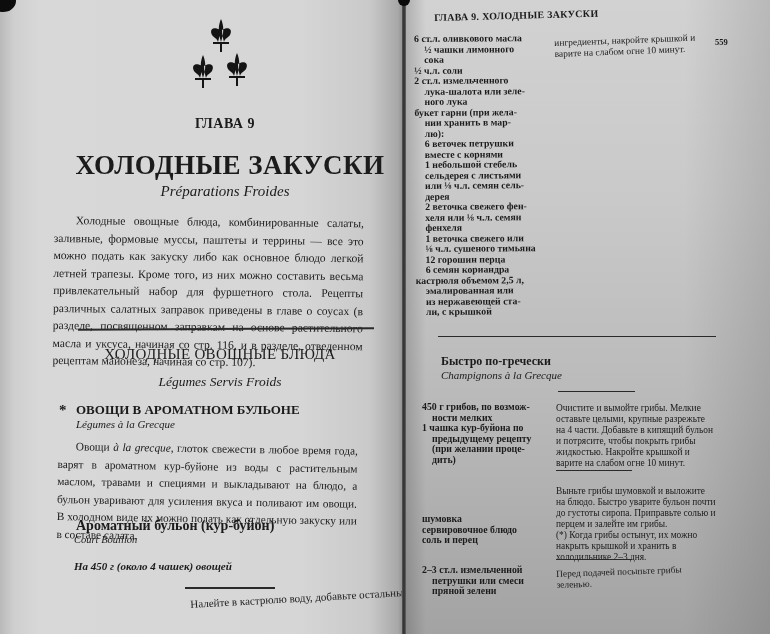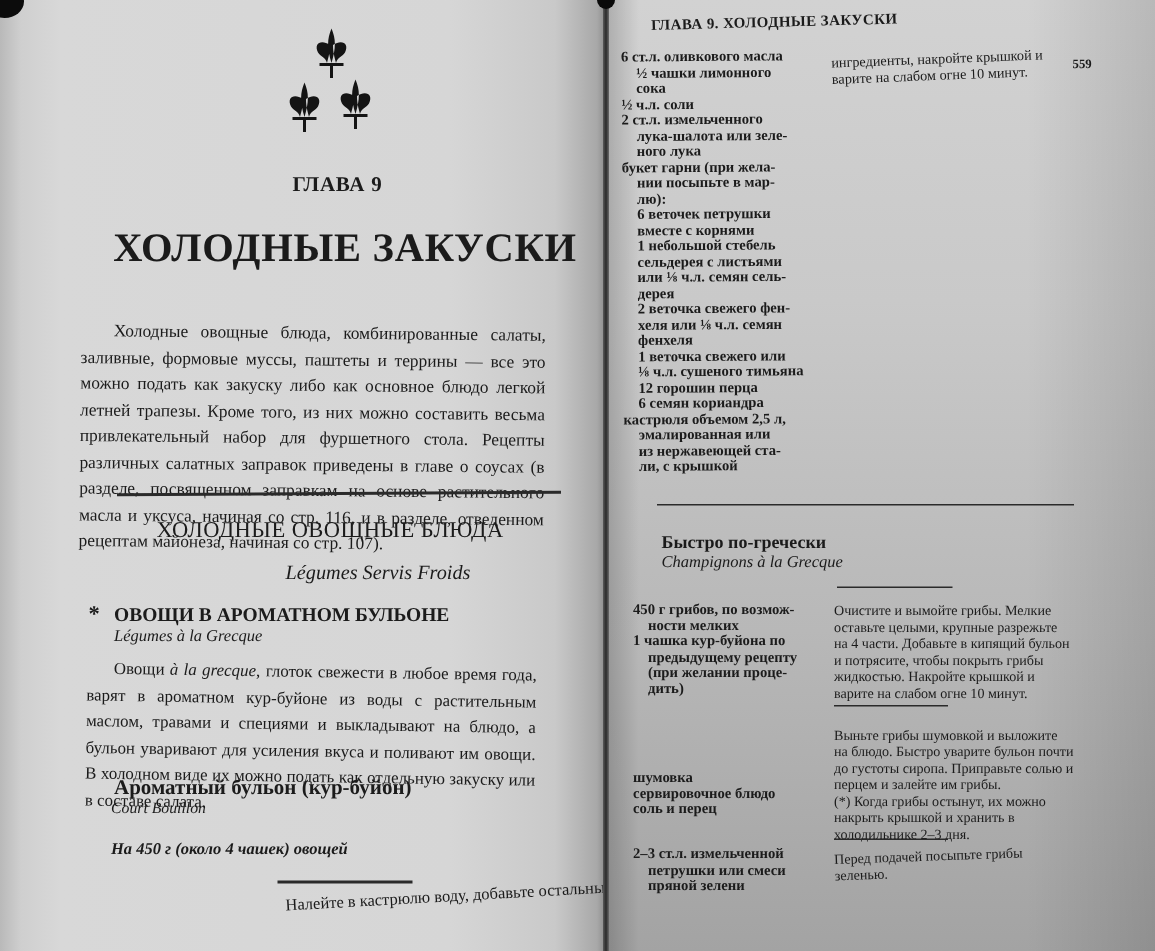--- a/index.html
+++ b/index.html
@@ -67,21 +67,21 @@
     .rule-left {
       position: absolute; left: 78px; top: 328px; width: 296px; height: 1.5px; background: #2a2a2a;
       transform: rotate(-0.3deg);
     }
     .section-title {
       position: absolute; left: 0; top: 346px; width: 440px; text-align: center;
       font-weight: normal; font-size: 15px; letter-spacing: 0.3px;
     }
     .section-subtitle {
       position: absolute; left: 0; top: 374px; width: 440px; text-align: center;
-      font-style: italic; font-size: 13.5px; padding-left: 32px;
+      font-style: italic; font-size: 13.5px;
     }
     .recipe-star {
       position: absolute; left: 59px; top: 402px; font-size: 15px; font-weight: bold;
     }
     .recipe-title {
       position: absolute; left: 76px; top: 402px; font-weight: bold; font-size: 13px;
     }
     .recipe-subtitle {
       position: absolute; left: 76px; top: 418px; font-style: italic; font-size: 11px;
     }
@@ -183,20 +183,21 @@
       </div>
       <div class="fleur" style="left:34px; top:34px;">
         <svg viewBox="0 0 26 36">
             <path d="M13 1 C10 8 10 14 13 24 C16 14 16 8 13 1 Z M12 12 C6 8 1 11 4 17 C6 20 9 20 10 24 C11 20 12 17 12 12 Z M14 12 C20 8 25 11 22 17 C20 20 17 20 16 24 C15 20 14 17 14 12 Z M5 24 H21 V26 H5 Z M12 26 H14 V34 H12 Z" fill="#141414"></path>
           </svg>
       </div>
     </div>
 
     <div class="chapter-label">ГЛАВА 9</div>
     <div class="chapter-title">ХОЛОДНЫЕ ЗАКУСКИ</div>
+    <div class="chapter-subtitle">Préparations Froides</div>
 
     <div class="intro">
       <p>Холодные овощные блюда, комбинированные салаты, заливные, формовые муссы, паштеты и террины — все это можно подать как закуску либо как основное блюдо легкой летней трапезы. Кроме того, из них можно составить весьма привлекательный набор для фуршетного стола. Рецепты различных салатных заправок приведены в главе о соусах (в разделе, посвященном заправкам на основе растительного масла и уксуса, начиная со стр. 116, и в разделе, отведенном рецептам майонеза, начиная со стр. 107).</p>
     </div>
 
     <div class="rule-left"></div>
 
     <div class="section-title">ХОЛОДНЫЕ ОВОЩНЫЕ БЛЮДА</div>
     <div class="section-subtitle">Légumes Servis Froids</div>
 
@@ -223,21 +224,21 @@
 
       <div class="ingredients-block" id="cont-ings">
           <div class="ing l0">6 ст.л. оливкового масла</div>
           <div class="ing cont">½ чашки лимонного</div>
           <div class="ing cont">сока</div>
           <div class="ing l0">½ ч.л. соли</div>
           <div class="ing l0">2 ст.л. измельченного</div>
           <div class="ing cont">лука-шалота или зеле-</div>
           <div class="ing cont">ного лука</div>
           <div class="ing l0">букет гарни (при жела-</div>
-          <div class="ing cont">нии посыпьте в мар-</div>
+          <div class="ing cont">нии хранить в мар-</div>
           <div class="ing cont">лю):</div>
           <div class="ing cont">6 веточек петрушки</div>
           <div class="ing cont">вместе с корнями</div>
           <div class="ing cont">1 небольшой стебель</div>
           <div class="ing cont">сельдерея с листьями</div>
           <div class="ing cont">или ⅛ ч.л. семян сель-</div>
           <div class="ing cont">дерея</div>
           <div class="ing cont">2 веточка свежего фен-</div>
           <div class="ing cont">хеля или ⅛ ч.л. семян</div>
           <div class="ing cont">фенхеля</div>

